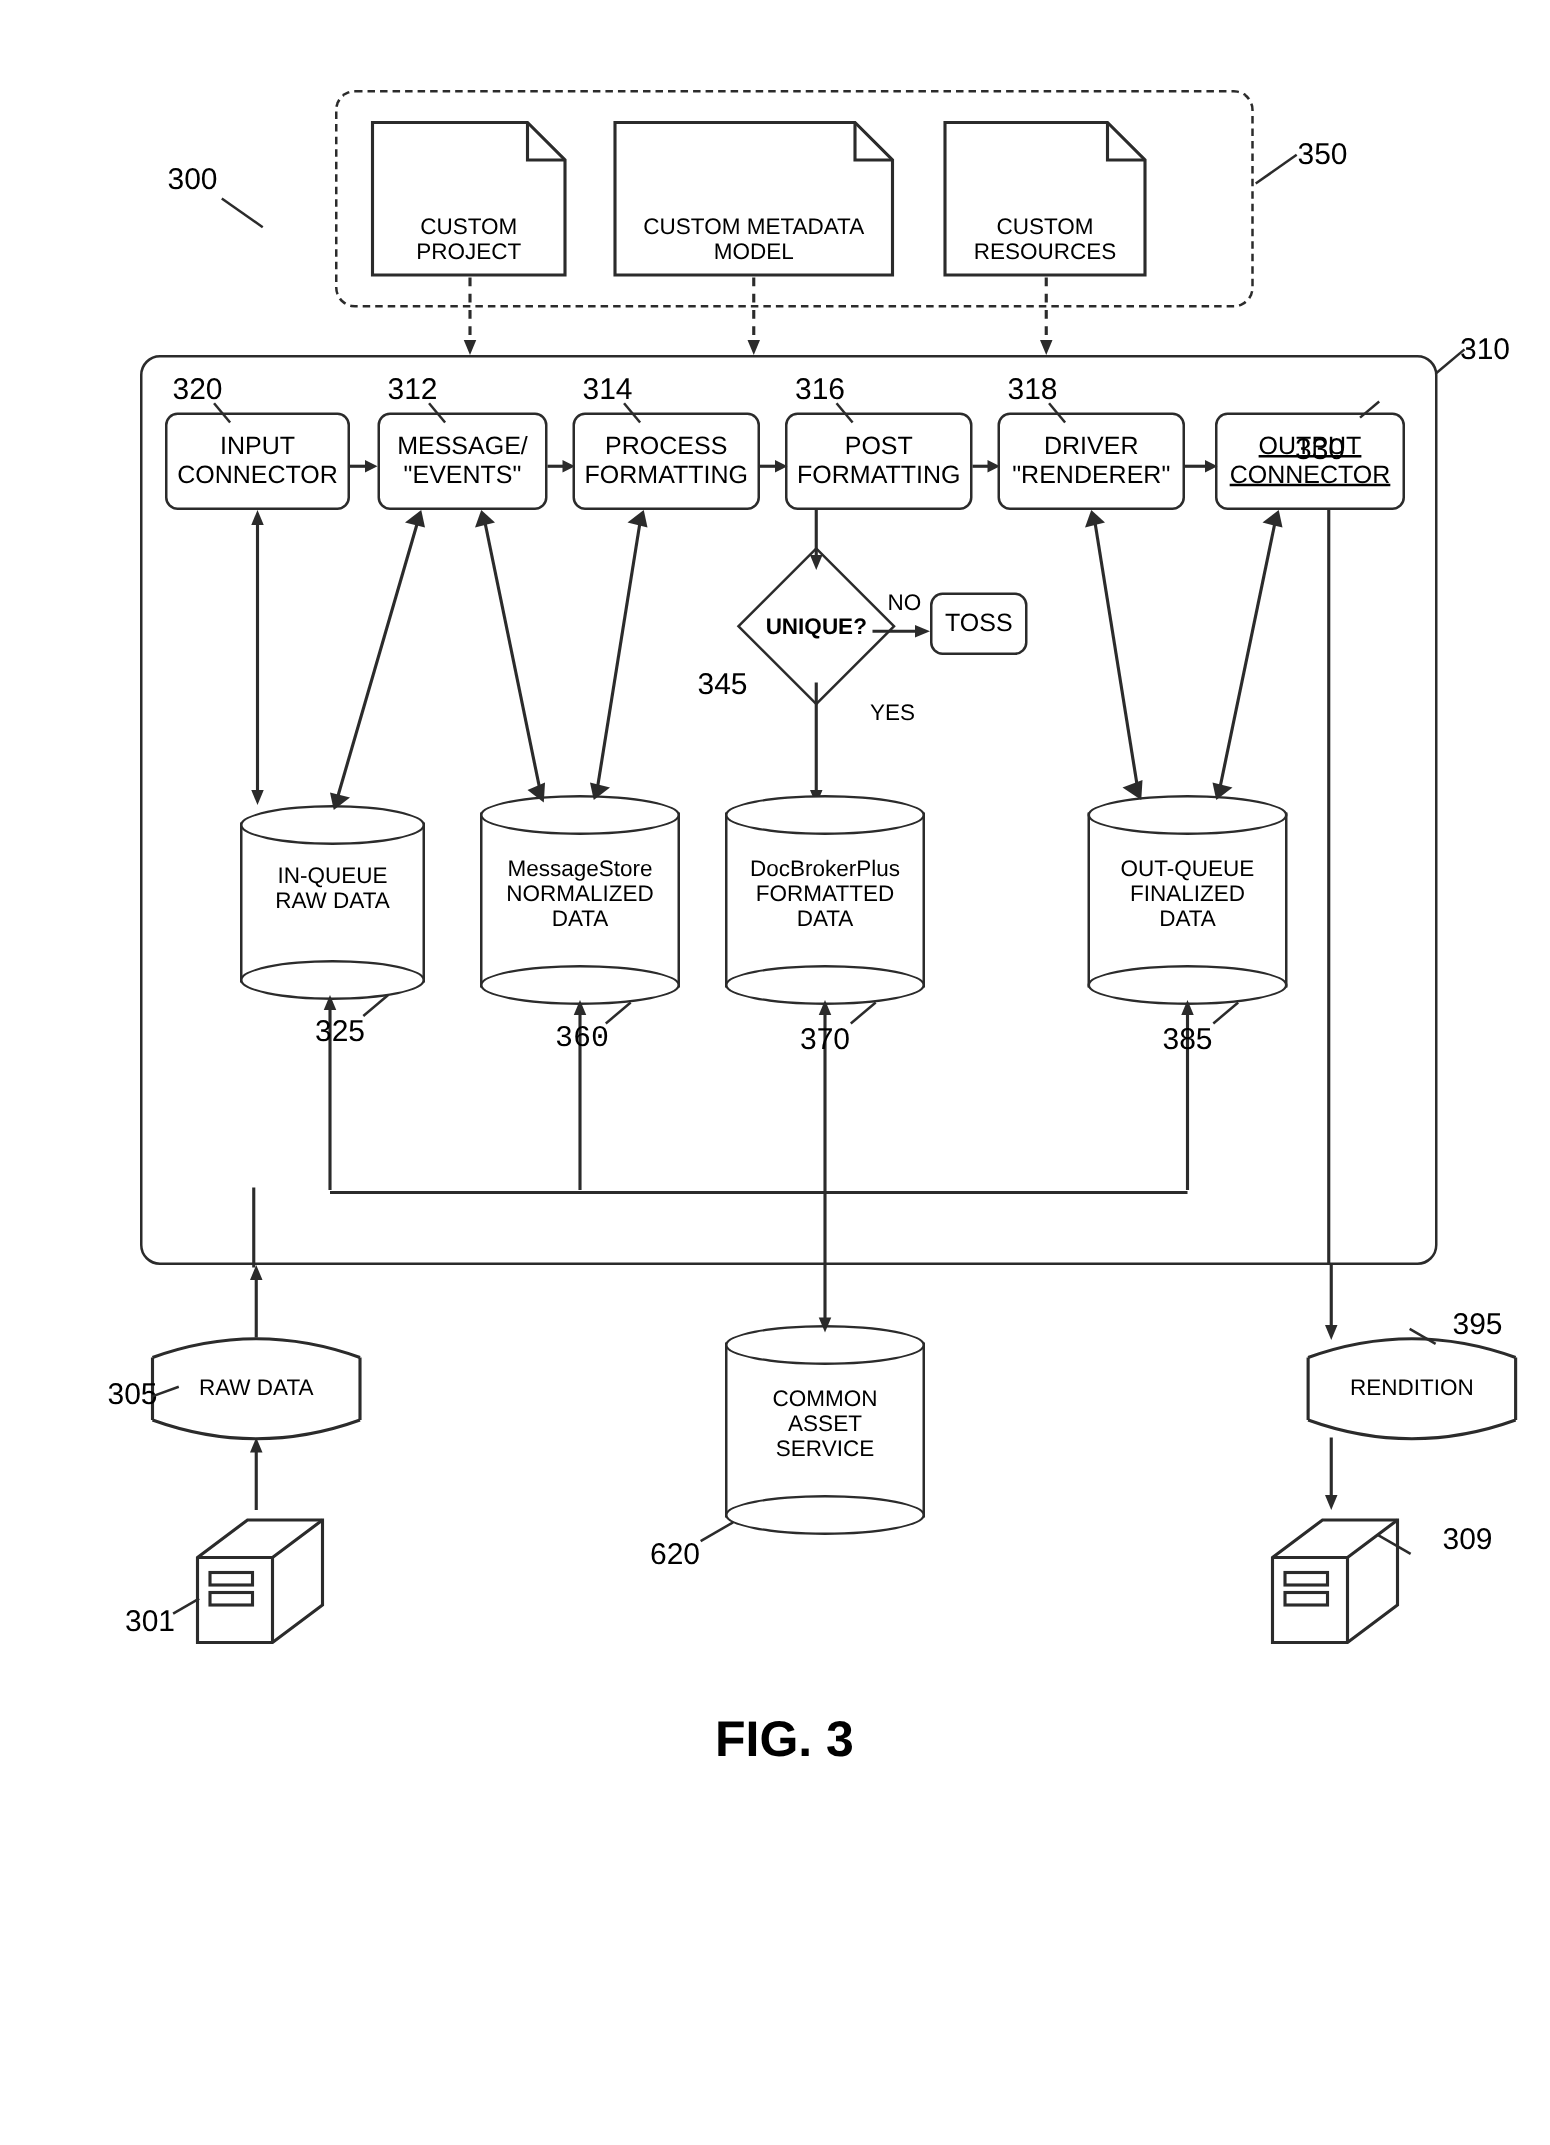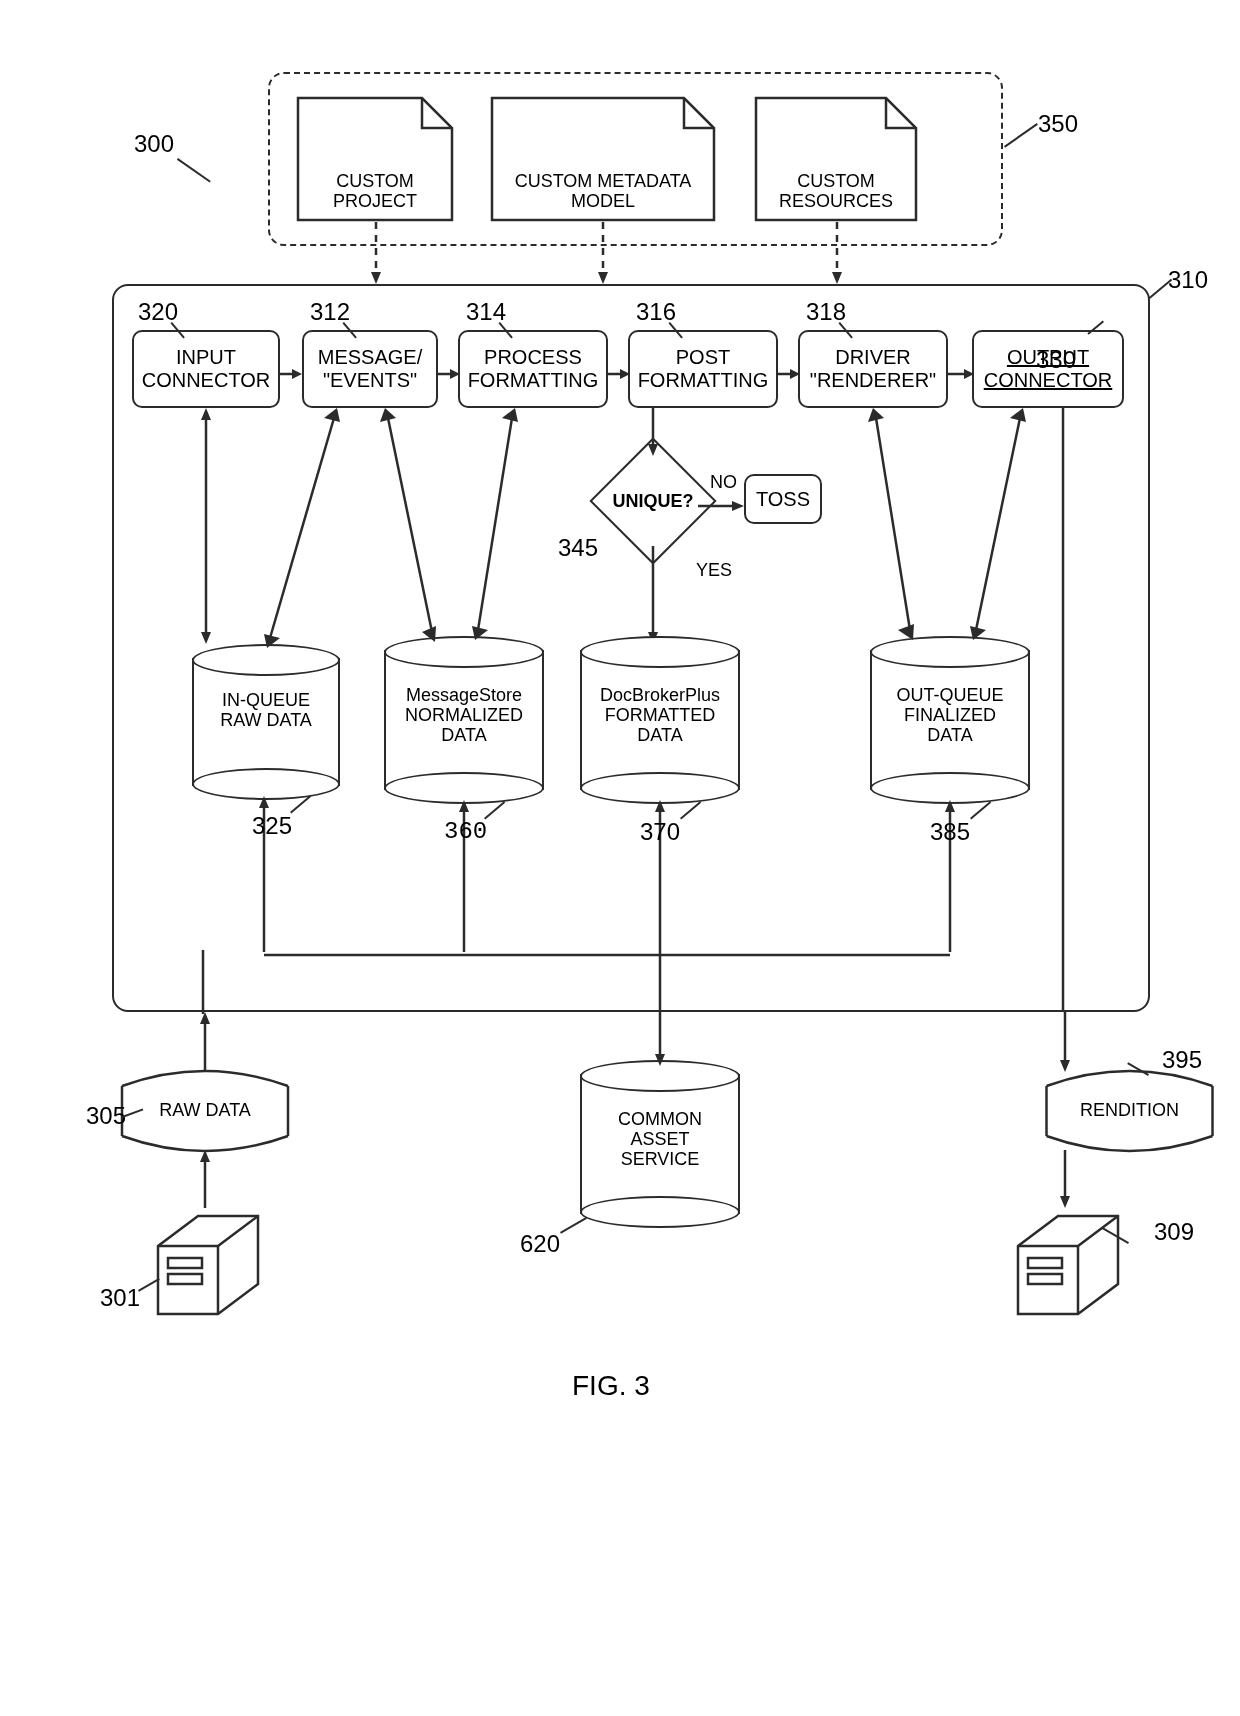--- a/index.html
+++ b/index.html
@@ -2,21 +2,21 @@
 <html><head>
 <meta charset="utf-8">
 <style>
   html,body{margin:0;padding:0;background:#fff;font-family:Arial,Helvetica,sans-serif;}
   .page{position:relative;width:1240px;height:1716px;}
   .box{position:absolute;border:2.5px solid #2b2b2b;border-radius:10px;background:#fff;
        display:flex;align-items:center;justify-content:center;text-align:center;
        font-size:20px;line-height:1.15;padding:4px;box-sizing:border-box;}
   .dashed{border-style:dashed;}
   .ref{position:absolute;font-size:24px;}
-  .figcap{position:absolute;font-size:28px;font-weight:normal;}
+  .figcap{position:absolute;font-size:40px;font-weight:bold;}
   
   .doc{position:absolute;}
   .doc svg{width:100%;height:100%;}
   .doc-label{position:absolute;left:0;right:0;bottom:10px;text-align:center;font-size:18px;line-height:1.1;}
   
   .cyl{position:absolute;}
   .cyl-body{position:absolute;left:0;right:0;top:14px;bottom:14px;border-left:2.5px solid #2b2b2b;border-right:2.5px solid #2b2b2b;}
   .cyl-top,.cyl-bot{position:absolute;left:0;right:0;height:28px;border:2.5px solid #2b2b2b;border-radius:50%;background:#fff;}
   .cyl-top{top:0;}
   .cyl-bot{bottom:0;}

